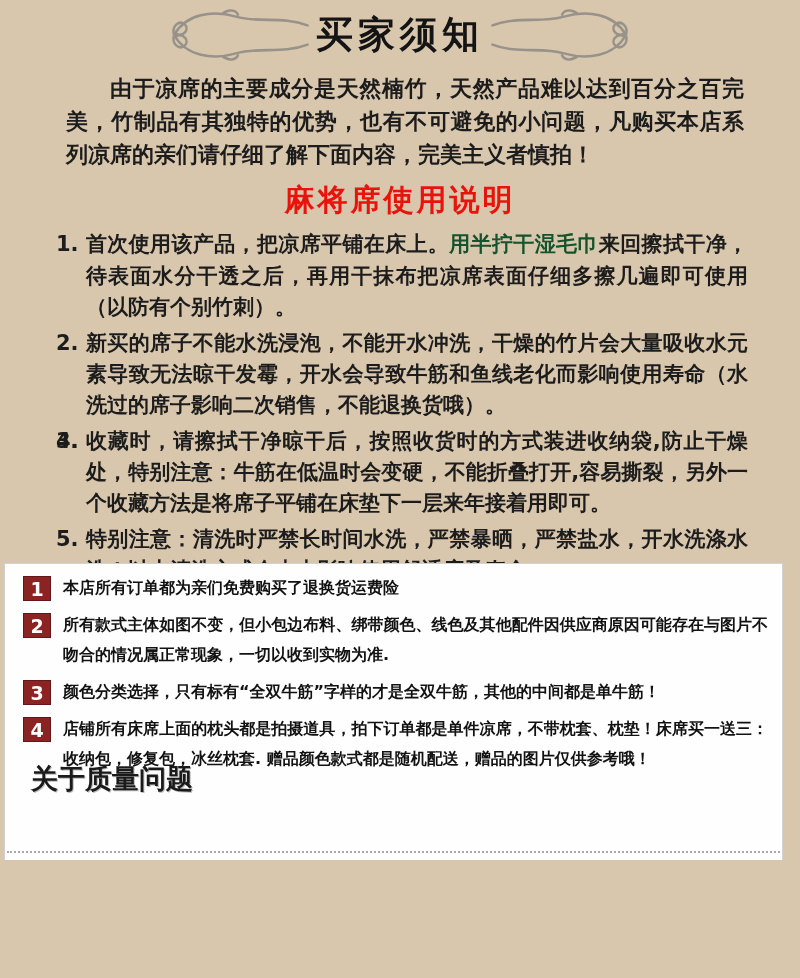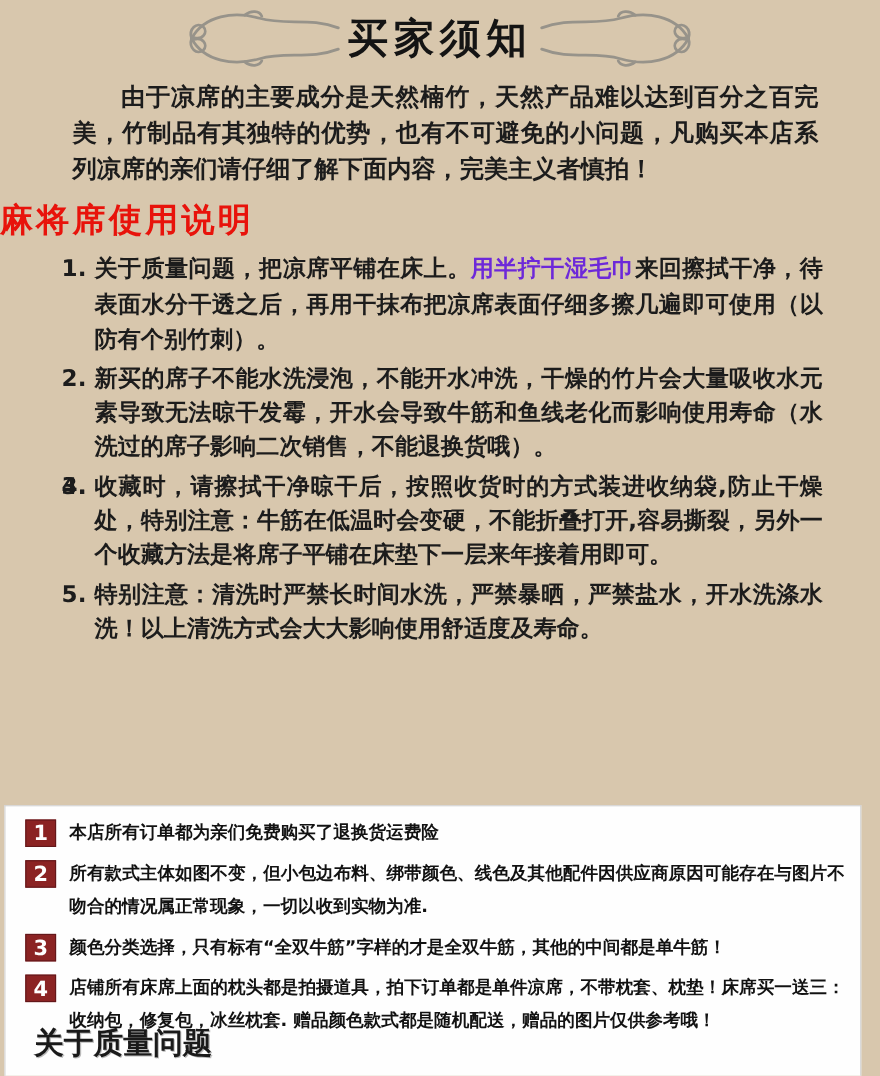--- a/index.html
+++ b/index.html
@@ -4,55 +4,55 @@
 <style>
   * { margin:0; padding:0; box-sizing:border-box; }
   html,body { width:800px; height:978px; overflow:hidden; }
   body {
     background:#d8c7ad;
     font-family:"DejaVu Sans", sans-serif;
     color:#1c1c1c;
   }
 
   
-  .tan-section { height:732px; overflow:hidden; padding-top:4px; }
+  .tan-section { height:563px; overflow:hidden; padding-top:4px; }
 
   .title-row {
     display:flex; align-items:center; justify-content:center;
     height:62px;
   }
   .title-text {
     font-size:37px; font-weight:800; letter-spacing:5px; color:#141414;
     padding:0 4px; white-space:nowrap;
   }
   .ornament { width:150px; height:58px; flex:0 0 auto; }
   .ornament.right { transform:scaleX(-1); }
 
   .intro {
     margin-top:6px;
     padding:0 56px 0 66px;
     font-size:22px; font-weight:700; line-height:33px;
     text-indent:2em; text-align:justify;
   }
 
   .usage-heading {
-    text-align:left;
+    text-align:center;
     font-size:30px; font-weight:800; letter-spacing:3px;
     color:#e8130b;
     margin:9px 0 8px 0;
   }
 
   .usage-list { padding:0 52px 0 56px; }
   .usage-item {
     position:relative; padding-left:30px;
     font-size:21px; font-weight:700; line-height:31px;
     text-align:justify; margin-bottom:5px;
   }
   .usage-item .num { position:absolute; left:0; top:0; }
-  .red-inline { color:#6d28d9;font-family:Liberation Mono, monospace; }
+  .red-inline { color:#14532d;font-family:Liberation Mono, monospace; }
 
   .tip {
     margin-top:10px;
     color:#e8130b; font-size:23px; font-weight:800; line-height:34px;
   }
   .tip .l1 { padding-left:10px; }
   .tip .l2 { padding-left:78px; }
 
   
   .white-panel {
@@ -121,21 +121,21 @@
   </div>
 
   <p class="intro">由于凉席的主要成分是天然楠竹，天然产品难以达到百分之百完美，竹制品有其独特的优势，也有不可避免的小问题，凡购买本店系列凉席的亲们请仔细了解下面内容，完美主义者慎拍！</p>
 
   <h2 class="usage-heading">麻将席使用说明</h2>
 
   <div class="usage-list">
 
     <div class="usage-item">
       <span class="num">1.</span>
-      <span>关于质量问题，把凉席平铺在床上。</span><span class="red-inline">用半拧干湿毛巾</span><span>来回擦拭干净，待表面水分干透之后，再用干抹布把凉席表面仔细多擦几遍即可使用（以防有个别竹刺）。</span>
+      <span>首次使用该产品，把凉席平铺在床上。</span><span class="red-inline">用半拧干湿毛巾</span><span>来回擦拭干净，待表面水分干透之后，再用干抹布把凉席表面仔细多擦几遍即可使用（以防有个别竹刺）。</span>
     </div>
 
     <div class="usage-item">
       <span class="num">2.</span>
       <span>新买的席子不能水洗浸泡，不能开水冲洗，干燥的竹片会大量吸收水元素导致无法晾干发霉，开水会导致牛筋和鱼线老化而影响使用寿命（水洗过的席子影响二次销售，不能退换货哦）。</span>
     </div>
 
     <div class="usage-item">
       <span class="num">3.</span>
     </div>

